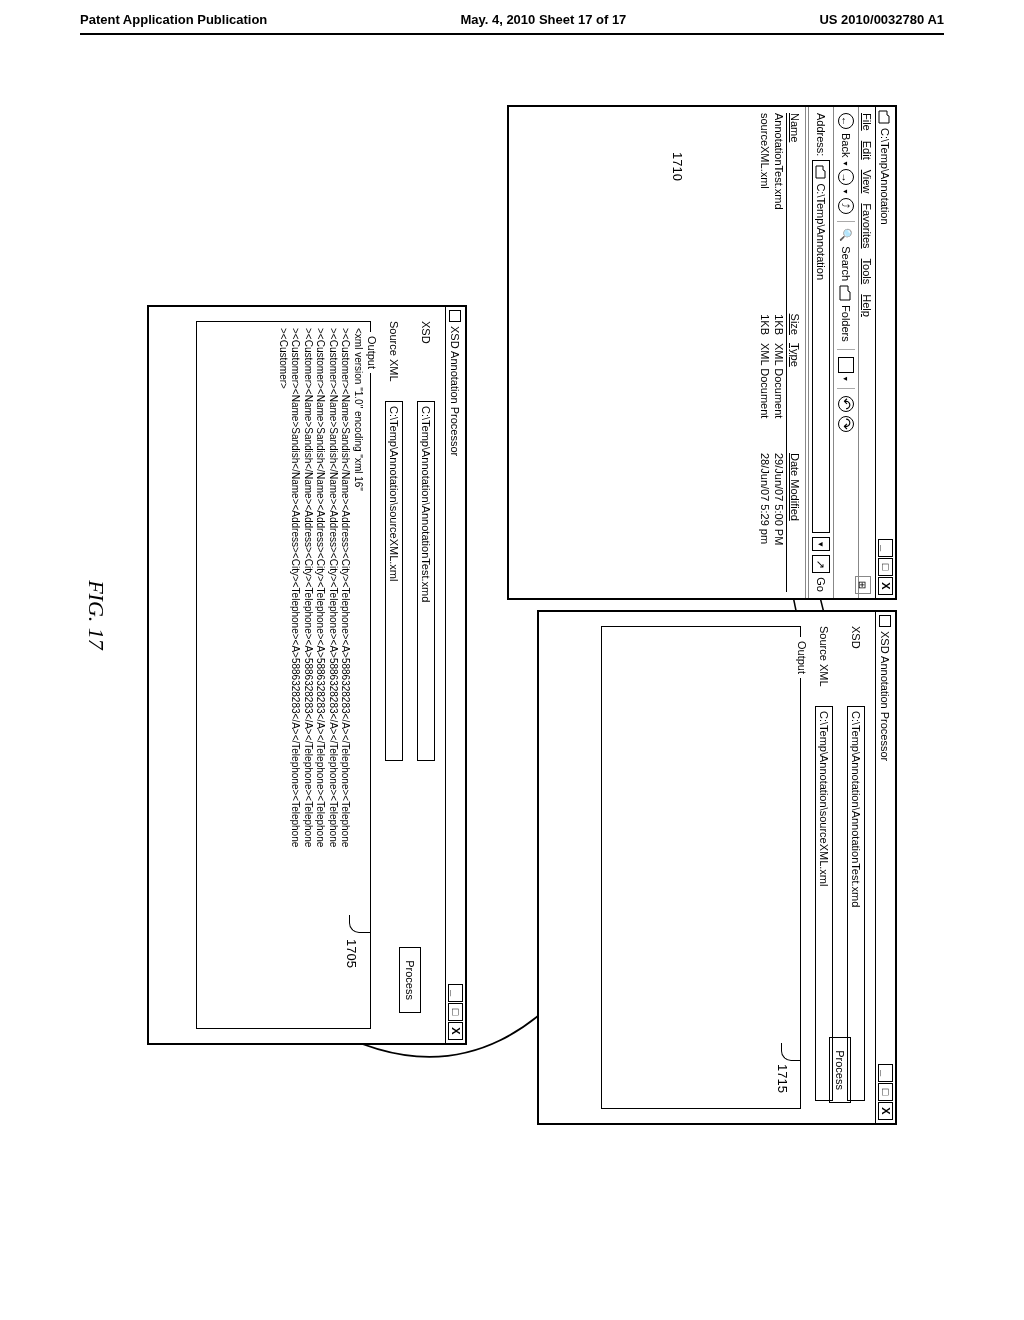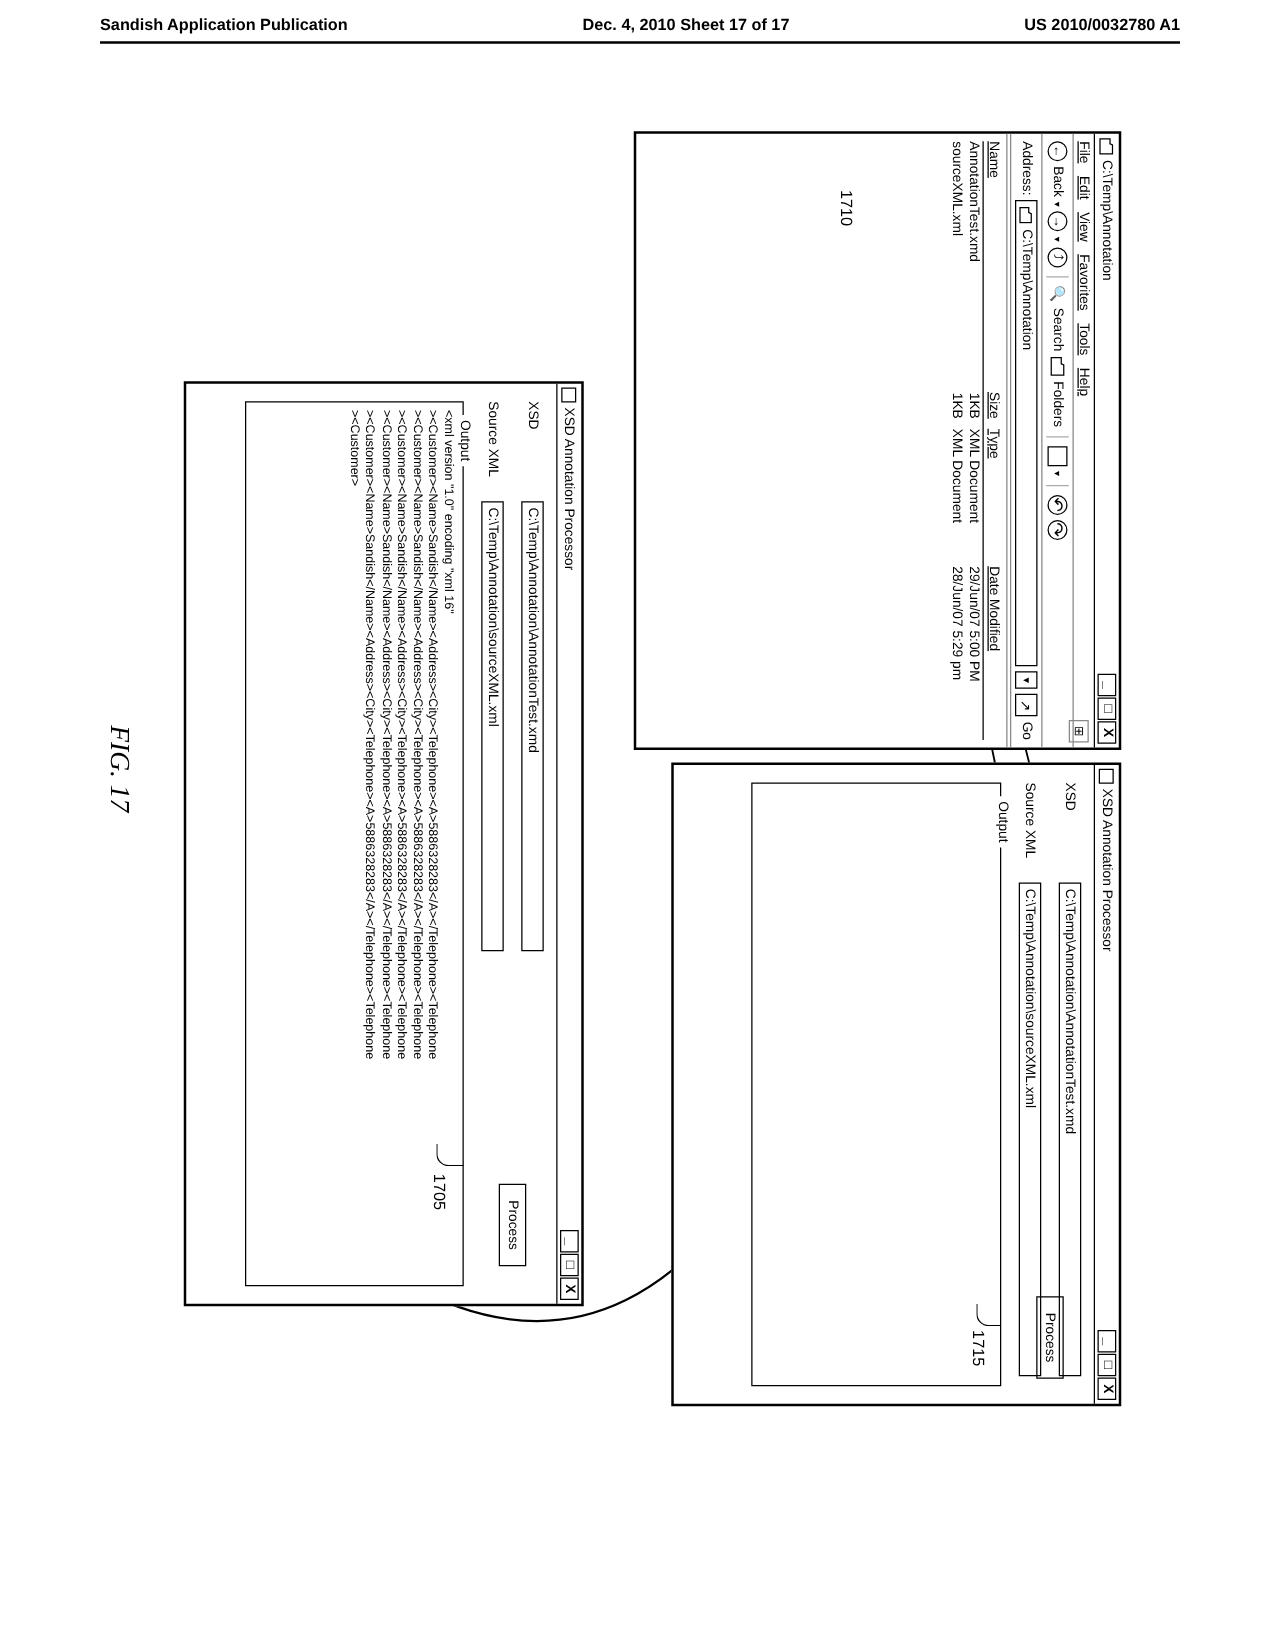--- a/index.html
+++ b/index.html
@@ -255,22 +255,22 @@
     font-family: "Times New Roman", serif;
   }
   .logo-box { position:absolute; right:4px; top:24px; border:1px solid #888; width:18px; height:16px; display:flex;align-items:center;justify-content:center;font-size:10px;}
   .square-empty { width:16px;height:16px;border:1px solid #000;display:inline-block;}
   .curve-arrow { font-size:14px;}
 </style>
 </head>
 <body>
 
 <div class="page-header">
-  <span>Sandish Application Publication</span>
-  <span>Dec. 4, 2010  Sheet 17 of 17</span>
+  <span>Patent Application Publication</span>
+  <span>May. 4, 2010  Sheet 17 of 17</span>
   <span>US 2010/0032780 A1</span>
 </div>
 <div class="header-line"></div>
 
 <div class="content-area">
   <div class="rotated-container">
 
     <svg class="arrow-svg">
       <defs>
         <marker id="ah" viewBox="0 0 10 10" refX="9" refY="5" markerWidth="7" markerHeight="7" orient="auto">

